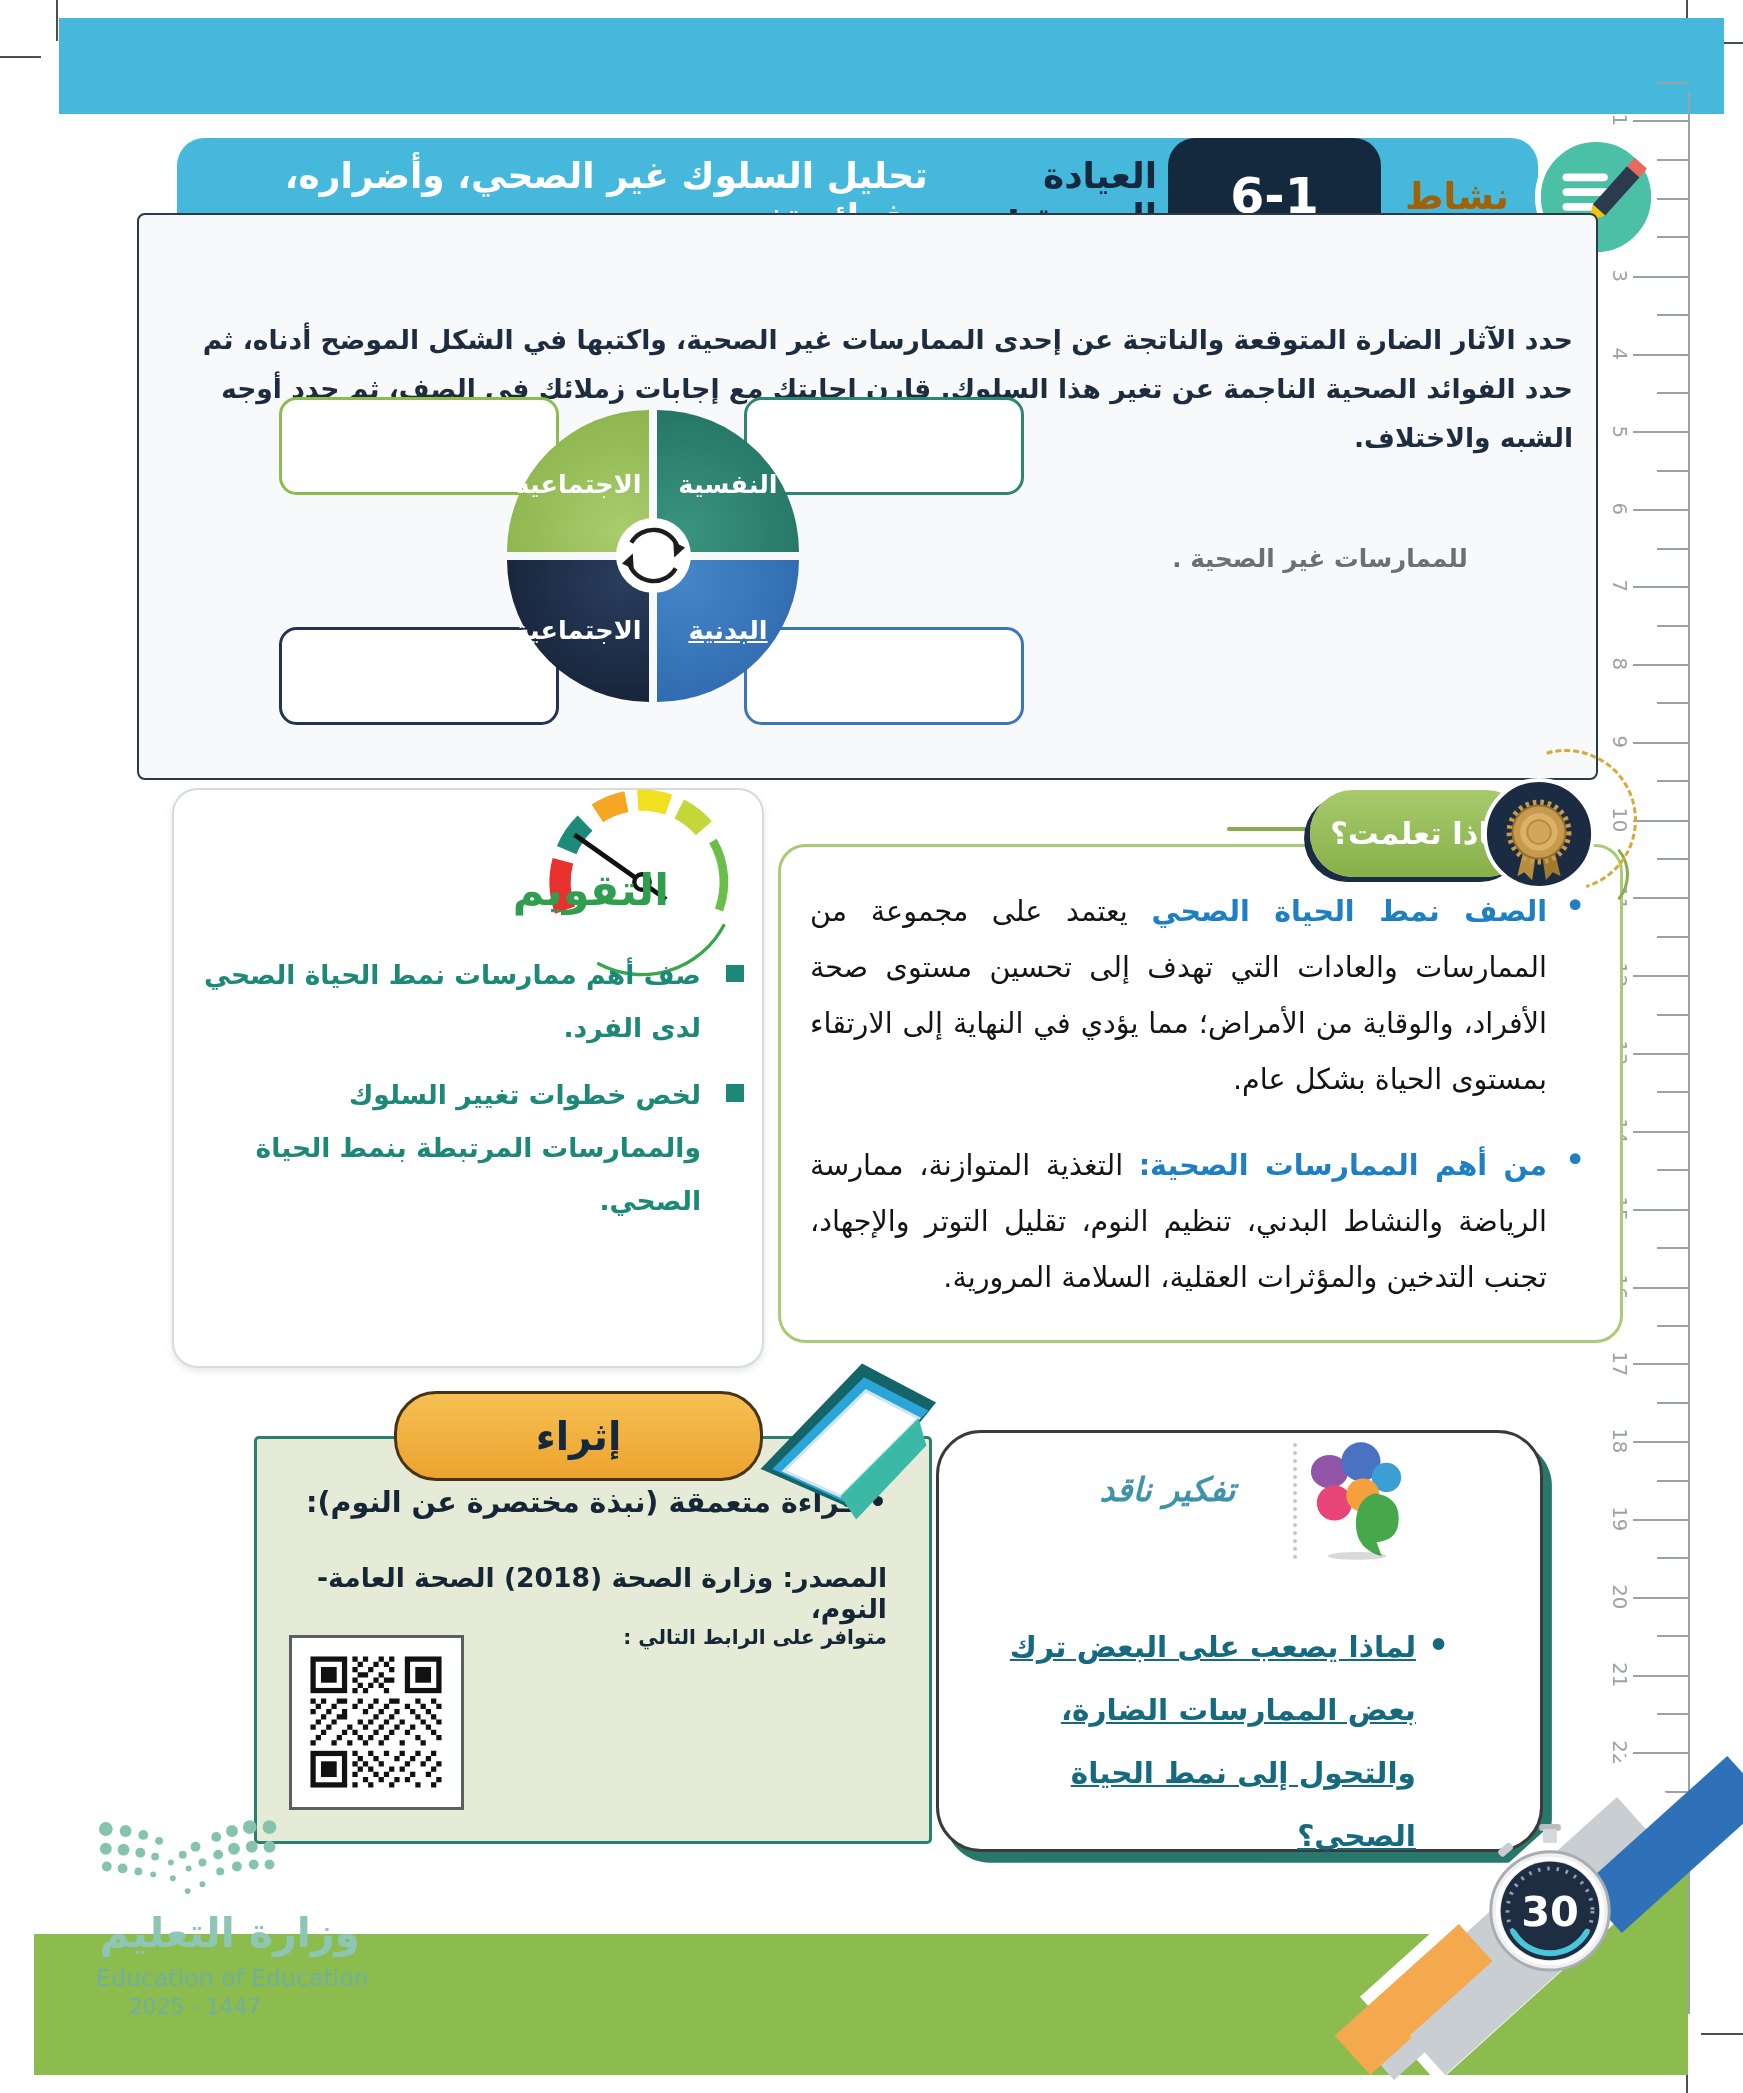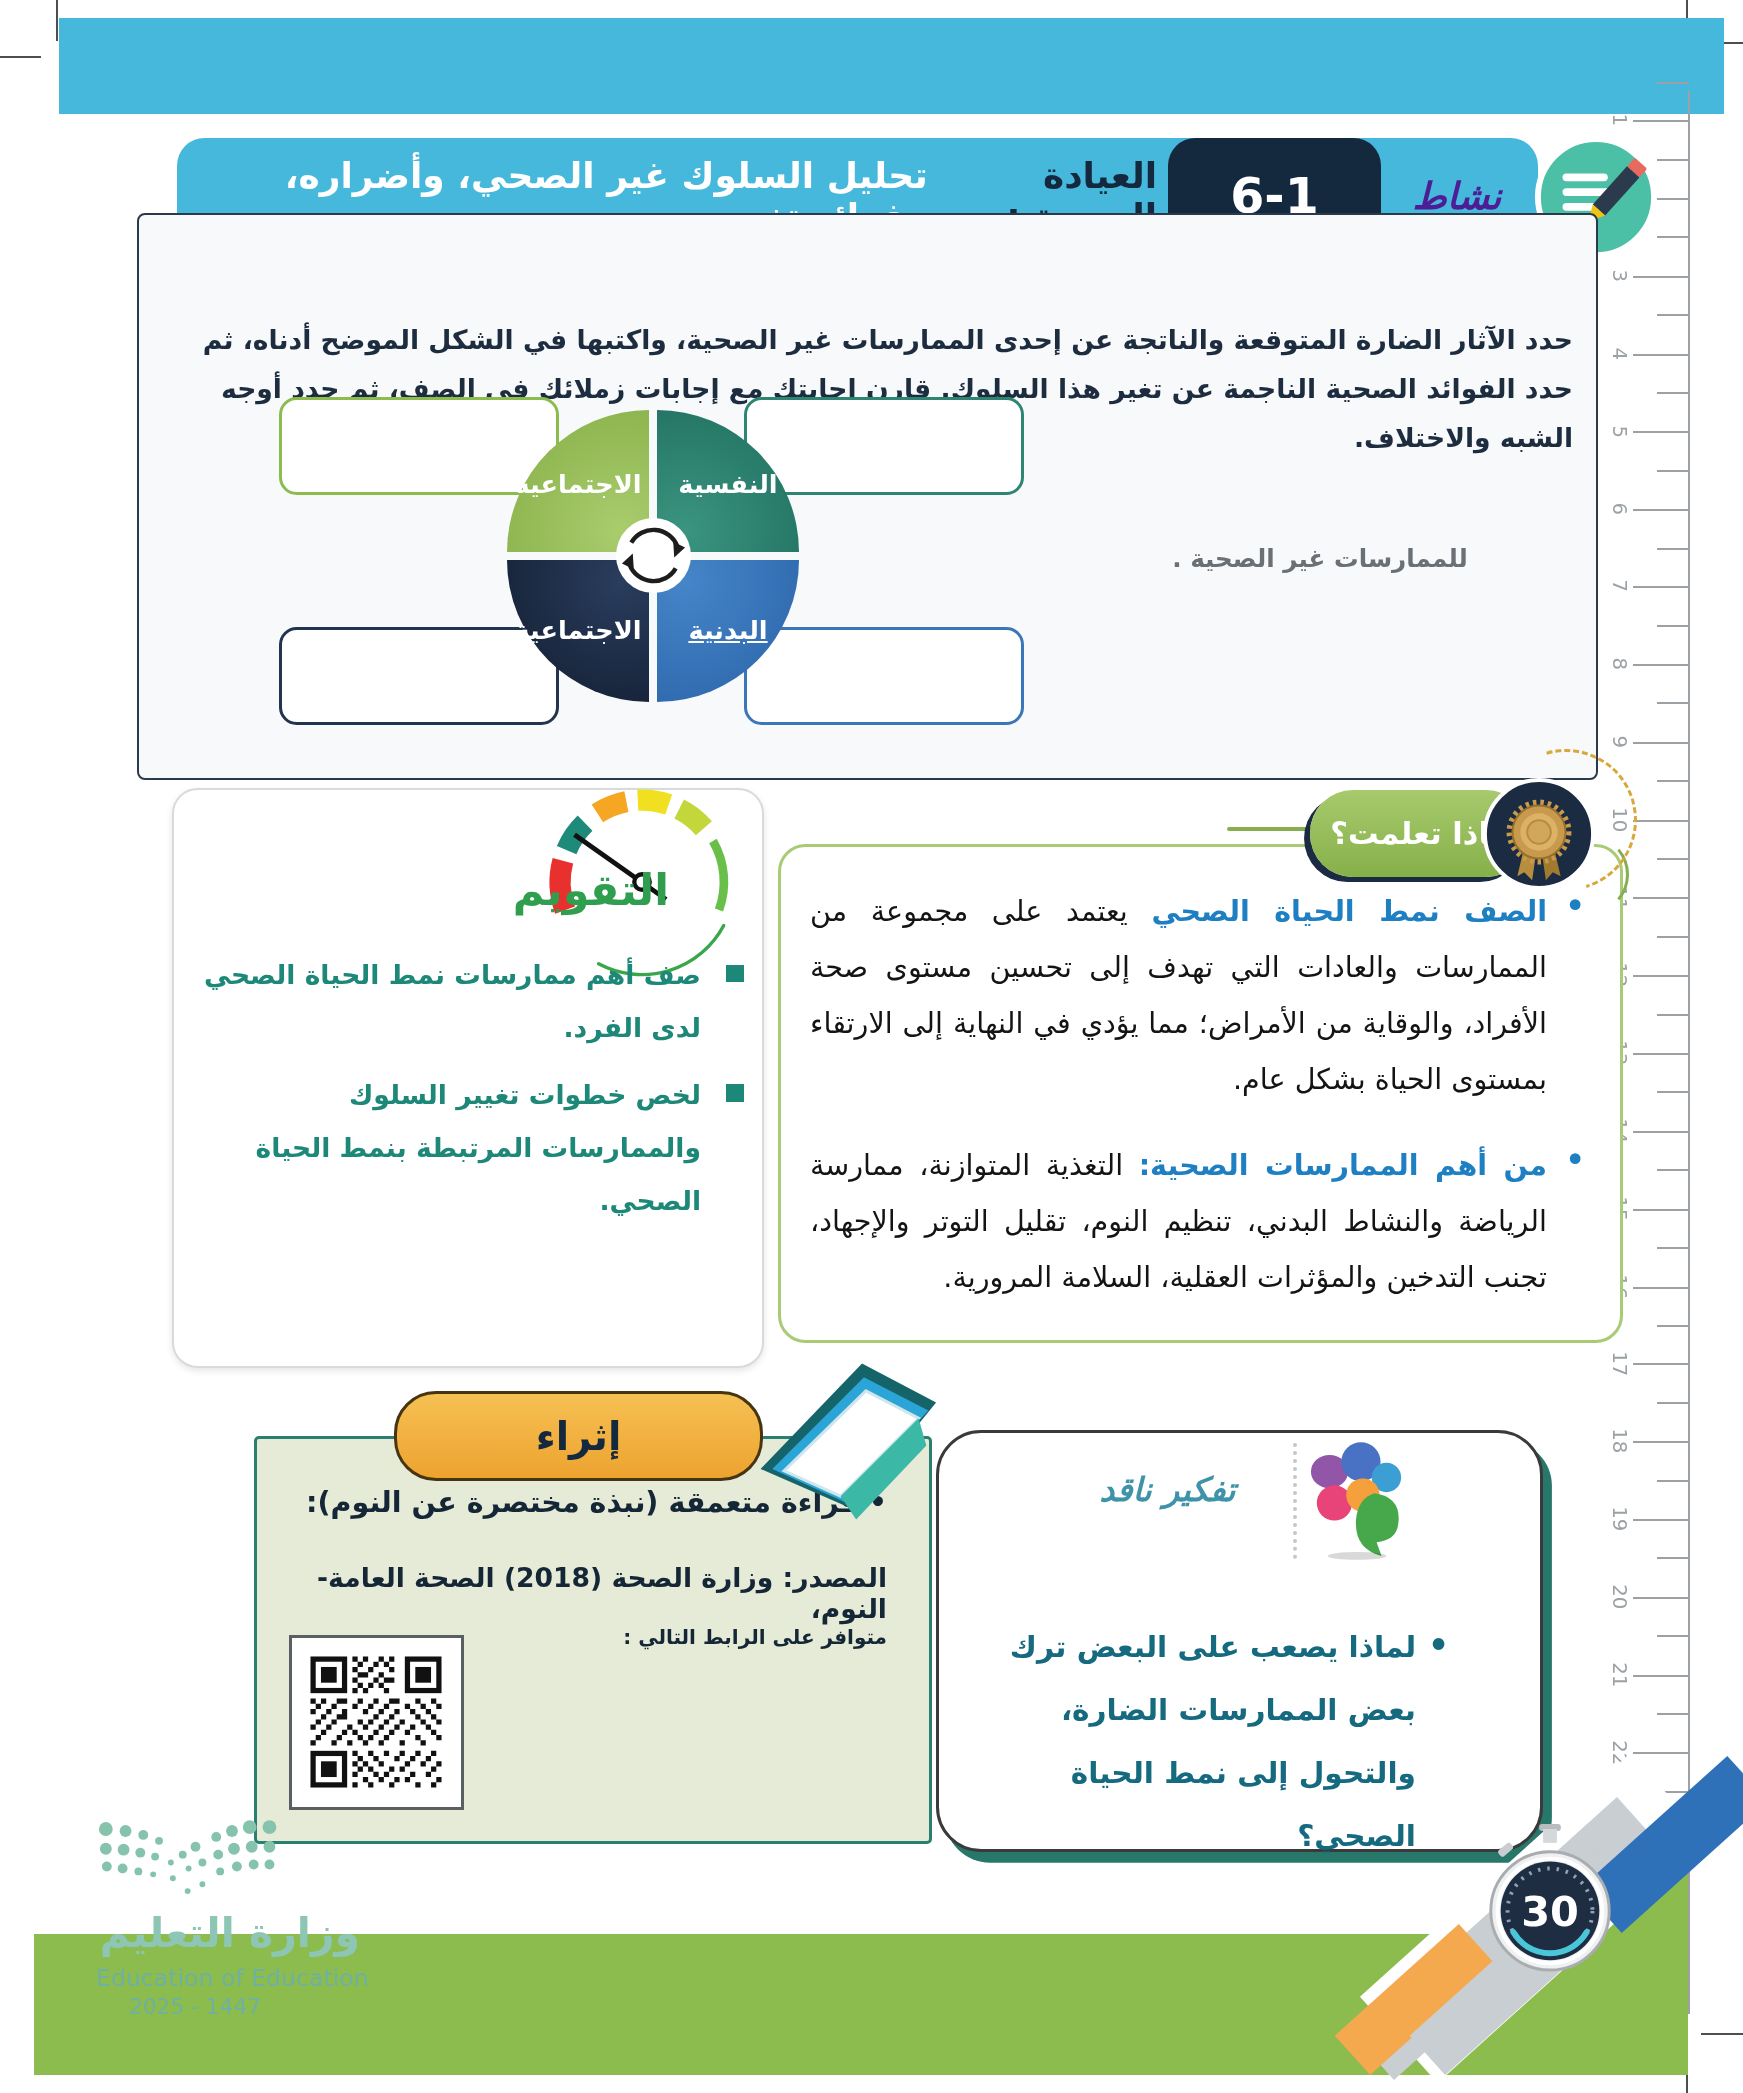--- a/index.html
+++ b/index.html
@@ -19,22 +19,22 @@
   .rtick{position:absolute;height:2px;background:#9ba1a5;}
   .rtick.major{left:1633px;width:55px;}
   .rtick.minor{left:1657px;width:31.5px;}
   .rnum{position:absolute;left:1604px;width:29.6px;height:27.6px;color:#9aa2a6;font-size:19.7px;
         display:flex;align-items:center;justify-content:center;transform:rotate(90deg);}
 
   
   .act-band{left:177px;top:138px;width:1361px;height:116px;background:#45b8dc;border-radius:27.6px;}
   .act-badge{left:1168px;top:138px;width:213px;height:116px;background:#15293e;border-radius:27.6px;
              color:#fff;font-size:49px;font-weight:bold;display:flex;align-items:center;justify-content:center;}
-  .act-label{left:1377px;top:138px;width:160px;height:116px;color:#4c1d95;font-size:37px;font-weight:bold;
-             display:flex;align-items:center;justify-content:center;font-style:italic;}
+  .act-label{left:1377px;top:138px;width:160px;height:116px;color:#a16207;font-size:37px;font-weight:bold;
+             display:flex;align-items:center;justify-content:center;}
   .act-title{left:192px;top:138px;width:965px;height:116px;display:flex;align-items:center;
              justify-content:flex-start;font-size:36px;font-weight:bold;}
   .act-title .lead{color:#15293e;}
   .act-title .rest{color:#ffffff;}
   .act-icon{left:1533px;top:134px;width:126px;height:126px;}
 
   
   .panel{left:137px;top:213px;width:1457px;height:563px;background:#f7f9fb;border:2px solid #2a3a4c;border-radius:7.9px;}
   .instructions{left:182px;top:288px;width:1391px;font-size:26.6px;font-weight:bold;color:#1d2d3f;
                 line-height:49px;text-align:right;}
@@ -93,21 +93,21 @@
             box-sizing:border-box;padding:7.9px;}
 
   
   .crit-box{left:936px;top:1430px;width:601px;height:416px;background:#fff;border:3px solid #3a3a3a;
             border-radius:45px;box-shadow:8.9px 10.8px 0 #27776b;}
   .crit-title{left:1064px;top:1470px;width:207px;text-align:center;color:#3f93a8;font-size:33px;
               font-style:italic;font-weight:bold;}
   .crit-sep{left:1293px;top:1443px;width:0;height:116px;border-left:4.9px dotted #c3c7ca;}
   .brain-svg{left:1306px;top:1438px;width:102px;height:124px;}
   .crit-q{position:relative;left:975px;top:1616px;width:441px;direction:rtl;text-align:right;padding-right:33px;
-          color:#166a80;font-size:29.6px;font-weight:bold;line-height:63px;}
+          color:#166a80;font-size:29.6px;font-weight:bold;line-height:63px;text-decoration:underline;}
   .crit-q::before{content:"•";position:absolute;right:0;top:-2px;color:#166a80;font-size:33px;}
 
   
   .band{left:34px;top:1934px;width:1653px;height:141px;background:#8cbb4e;z-index:1;}
   .band-right{left:1606px;top:1862px;width:82px;height:213px;background:#8cbb4e;z-index:1;}
   .stripe{position:absolute;z-index:2;}
   .st-white{left:1476px;top:1736px;width:116px;height:364px;background:#ffffff;transform:rotate(48deg);}
   .st-gray-long{left:1475px;top:1761px;width:61px;height:355px;background:#c9ced2;transform:rotate(48deg);z-index:3;}
   .st-blue{left:1644px;top:1746px;width:61px;height:197px;background:#2e71b8;transform:rotate(48deg);z-index:4;}
   .st-orange{left:1388px;top:1916px;width:53px;height:167px;background:#f4a94f;transform:rotate(48deg);z-index:3;}

